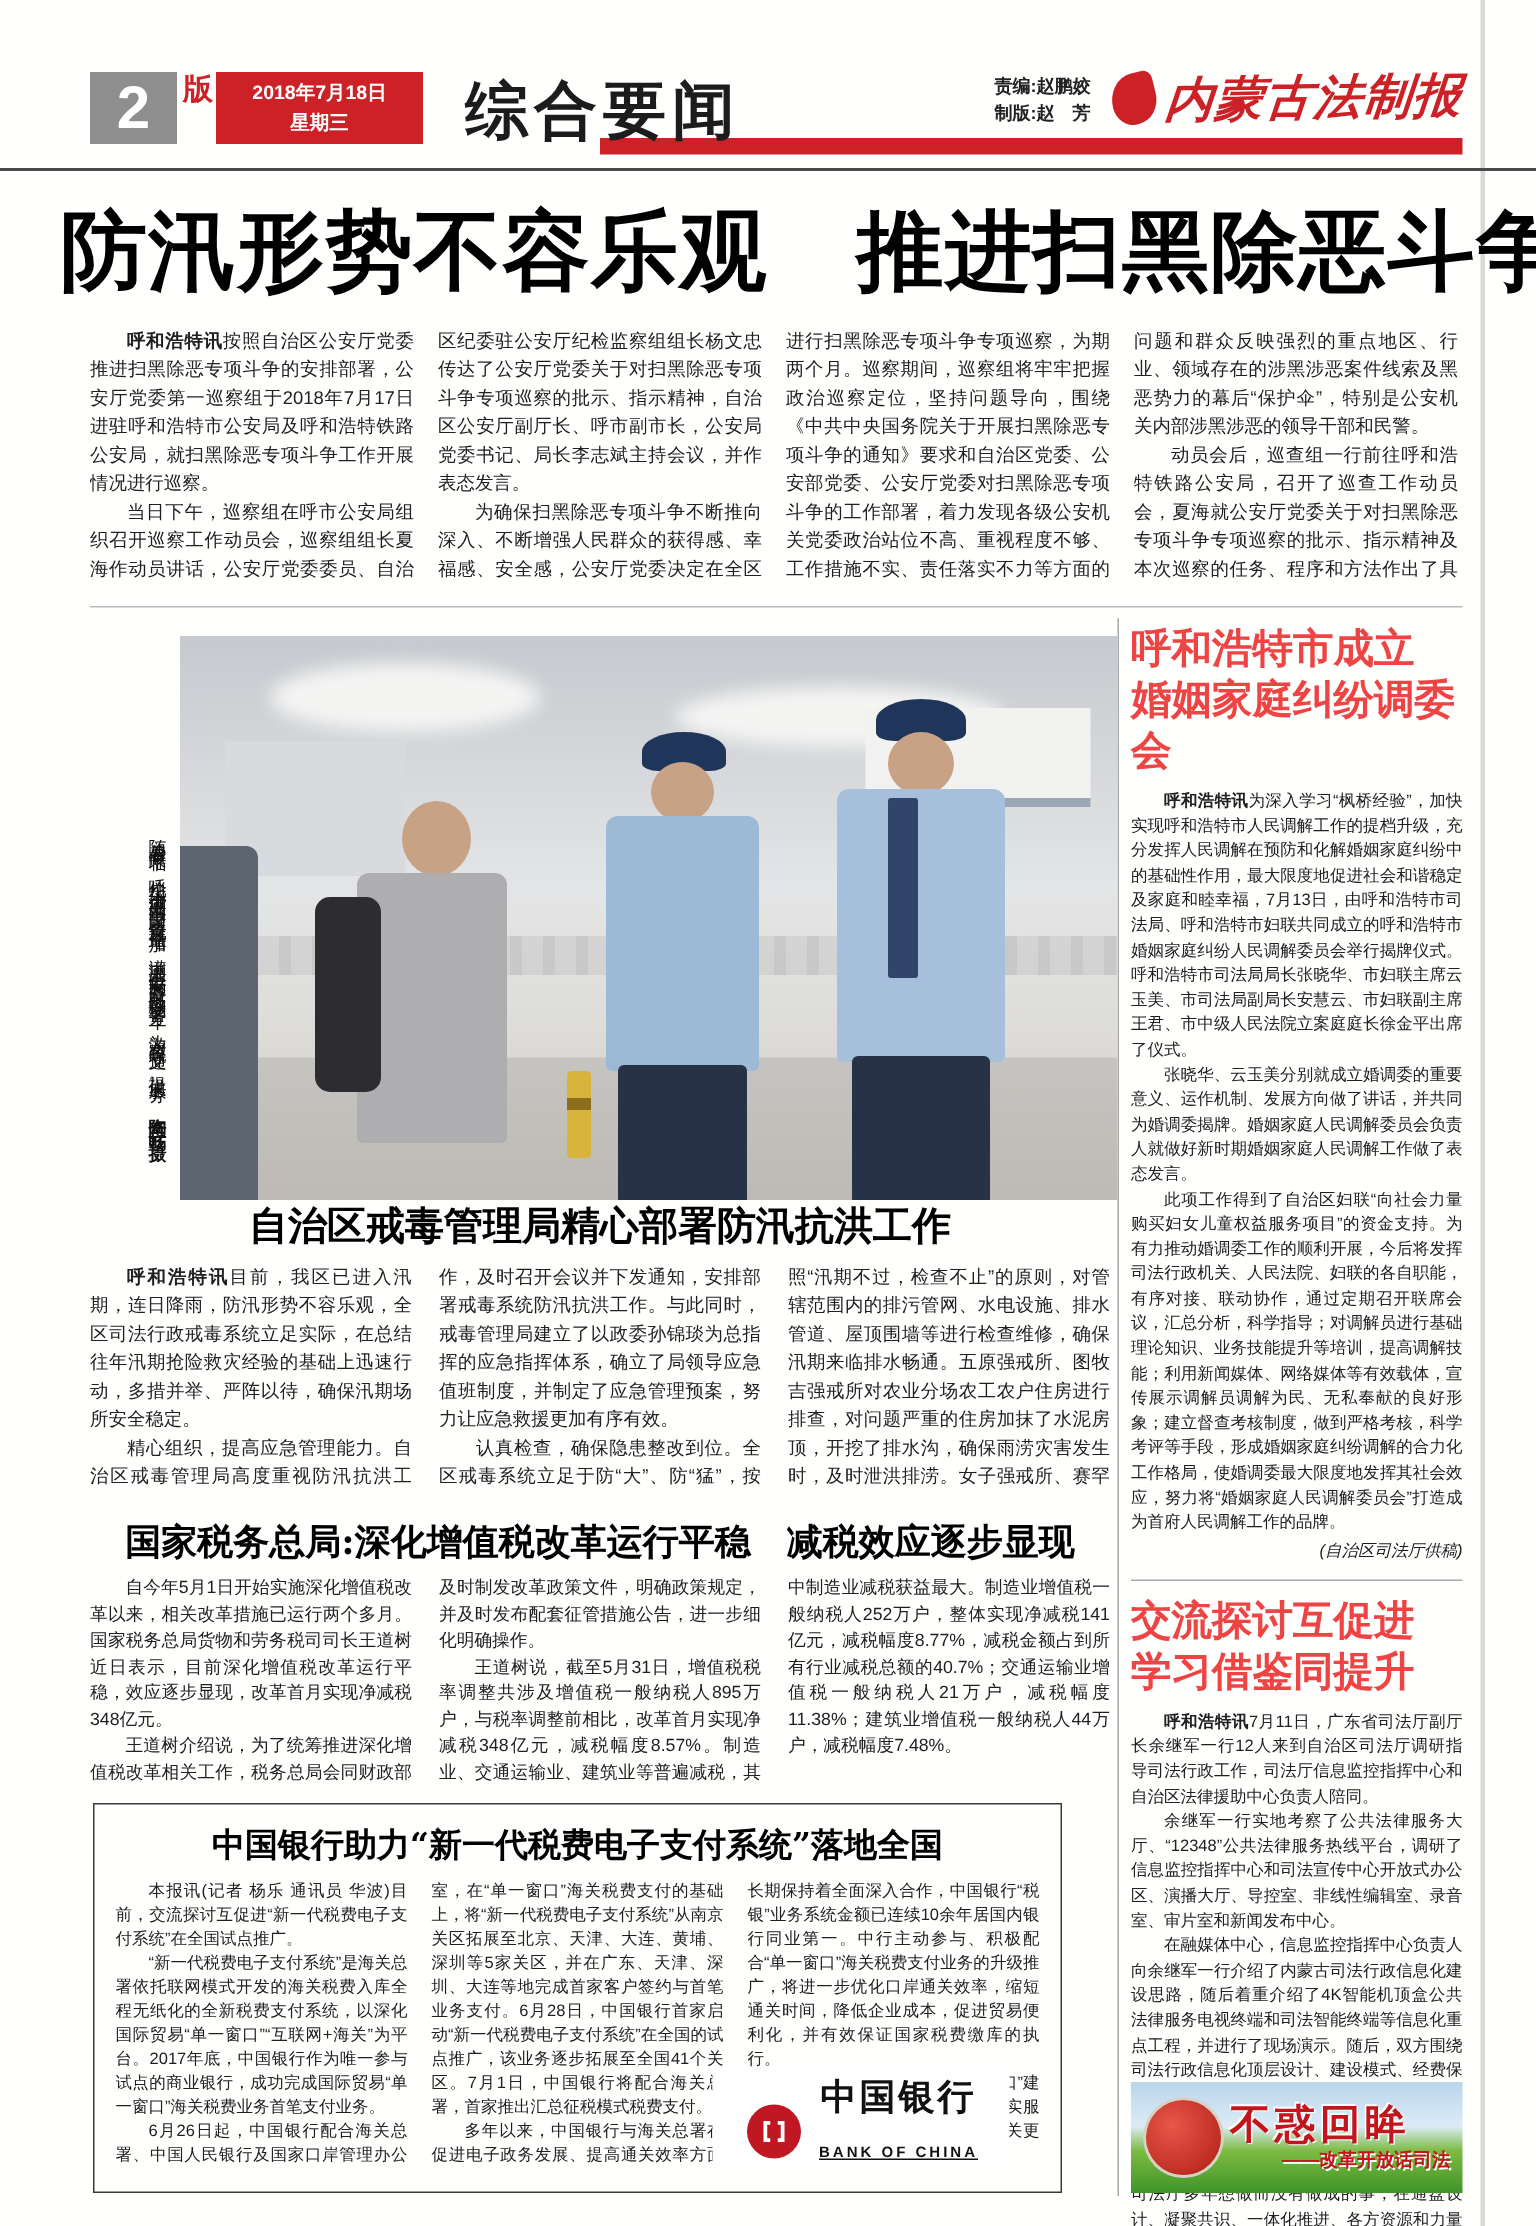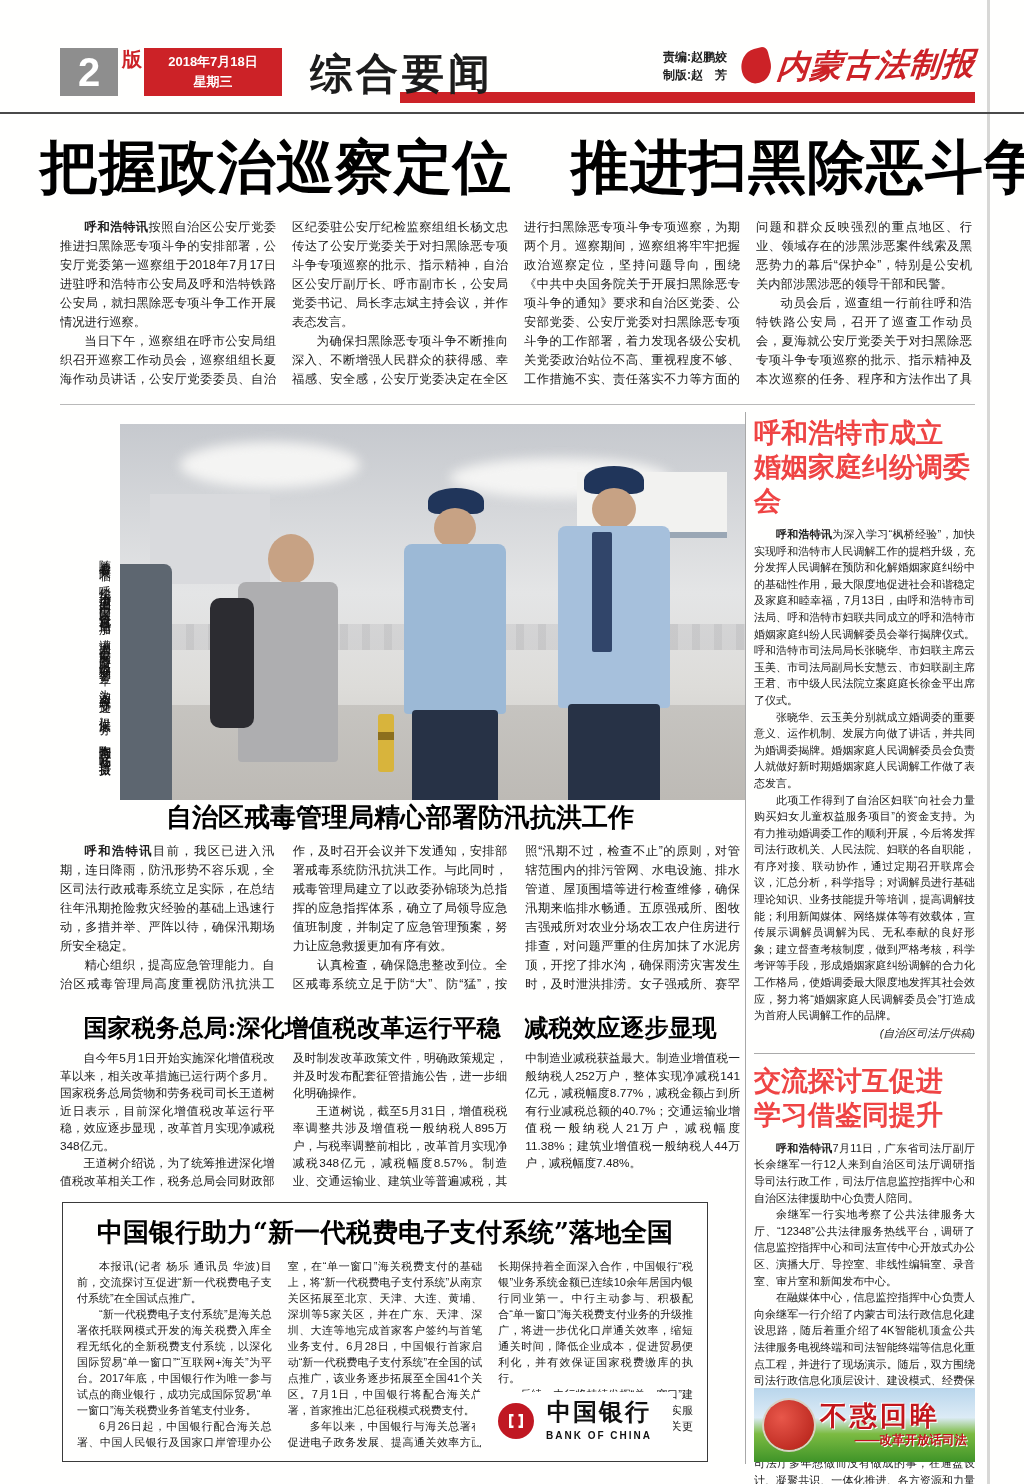--- a/index.html
+++ b/index.html
@@ -69,30 +69,30 @@
   
   .tax-headline{position:absolute;left:60px;top:1012px;width:680px;height:32px;text-align:center;
     font-size:24px;font-weight:900;font-family:"DejaVu Serif",serif;color:#000;white-space:nowrap;}
   .tax-body{position:absolute;left:60px;top:1050px;width:680px;height:140px;
     column-count:3;column-gap:18px;overflow:hidden;}
   .tax-body .para{font-size:11.8px;line-height:17.5px;}
 
   
   .bank-box{position:absolute;left:62px;top:1202px;width:646px;height:260px;border:1px solid #3a3a3a;
     padding:10px 14px;box-sizing:border-box;}
-  .bank-title{text-align:center;font-size:26px;font-weight:900;font-family:"DejaVu Serif",serif;
+  .bank-title{text-align:center;font-size:22px;font-weight:900;font-family:"DejaVu Serif",serif;
     margin:2px 0 8px 0;color:#000;}
   .bank-body{column-count:3;column-gap:16px;height:196px;overflow:hidden;}
   .bank-body .para{font-size:11px;line-height:16px;}
   .boc-logo{position:absolute;right:34px;bottom:16px;width:190px;display:flex;
     align-items:flex-end;justify-content:center;background:#fff;padding:4px;}
   .boc-mark{flex:0 0 auto;margin-right:10px;}
   .boc-texts{text-align:center;}
   .boc-cn{font-size:24px;font-weight:900;font-family:"DejaVu Serif",serif;color:#111;letter-spacing:2px;}
-  .boc-en{font-size:10px;letter-spacing:2px;color:#111;margin-top:2px;font-weight:bold;}
+  .boc-en{font-size:10px;letter-spacing:2px;color:#111;margin-top:16px;font-weight:bold;text-decoration:underline;}
 
   
   .right-col{position:absolute;left:754px;top:414px;width:221px;height:1050px;}
   .rc-headline{font-size:27px;font-weight:900;font-family:"DejaVu Serif",serif;line-height:34px;
     color:#ef4444;margin:2px 0 8px 0;}
   .rc-para{margin:0;text-indent:2em;font-size:11px;line-height:16.6px;text-align:justify;color:#202020;}
   .rc-byline{margin:2px 0 0 0;font-size:11px;text-align:right;font-style:italic;}
   .rc-divider{border:none;border-top:1px solid #aaaaaa;margin:12px 0 10px 0;}
   .ad-banner{position:absolute;left:0;bottom:2px;width:221px;height:74px;overflow:hidden;
     background:linear-gradient(#b9d6ec 0%,#dcebf6 40%,#7cbb42 62%,#3f9428 100%);text-align:right;}
@@ -128,21 +128,21 @@
         </div>
         <div class="paper-logo">
           <div class="logo-flame"></div>
           <div class="logo-text">内蒙古法制报</div>
         </div>
       </div>
     </div>
   </div>
   <div class="mast-line"></div>
 
-  <div class="lead-headline">把握政治巡察定位　推进扫黑除恶斗争</div>
+  <div class="lead-headline">防汛形势不容乐观　推进扫黑除恶斗争</div>
   <div class="lead-body">
     <p class="para"><b>呼和浩特讯</b><span>按照自治区公安厅党委推进扫黑除恶专项斗争的安排部署，公安厅党委第一巡察组于2018年7月17日进驻呼和浩特市公安局及呼和浩特铁路公安局，就扫黑除恶专项斗争工作开展情况进行巡察。</span></p>
     <p class="para">当日下午，巡察组在呼市公安局组织召开巡察工作动员会，巡察组组长夏海作动员讲话，公安厅党委委员、自治区纪委驻公安厅纪检监察组组长杨文忠传达了公安厅党委关于对扫黑除恶专项斗争专项巡察的批示、指示精神，自治区公安厅副厅长、呼市副市长，公安局党委书记、局长李志斌主持会议，并作表态发言。</p>
     <p class="para">为确保扫黑除恶专项斗争不断推向深入、不断增强人民群众的获得感、幸福感、安全感，公安厅党委决定在全区进行扫黑除恶专项斗争专项巡察，为期两个月。巡察期间，巡察组将牢牢把握政治巡察定位，坚持问题导向，围绕《中共中央国务院关于开展扫黑除恶专项斗争的通知》要求和自治区党委、公安部党委、公安厅党委对扫黑除恶专项斗争的工作部署，着力发现各级公安机关党委政治站位不高、重视程度不够、工作措施不实、责任落实不力等方面的问题和群众反映强烈的重点地区、行业、领域存在的涉黑涉恶案件线索及黑恶势力的幕后“保护伞”，特别是公安机关内部涉黑涉恶的领导干部和民警。</p>
     <p class="para">动员会后，巡查组一行前往呼和浩特铁路公安局，召开了巡查工作动员会，夏海就公安厅党委关于对扫黑除恶专项斗争专项巡察的批示、指示精神及本次巡察的任务、程序和方法作出了具体说明，对巡察期间的工作提出了具体要求。</p>
 
   </div>
 
   <div class="hline"></div>
   <div class="vline"></div>

